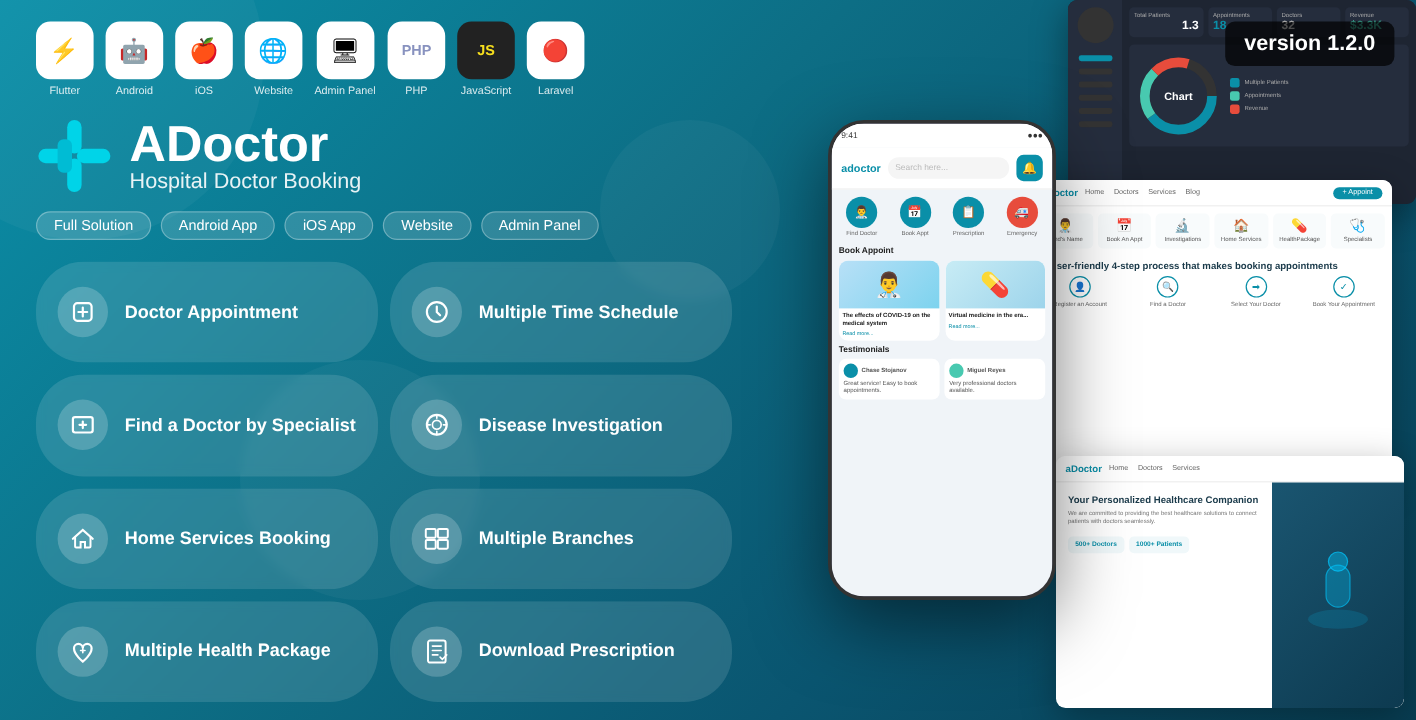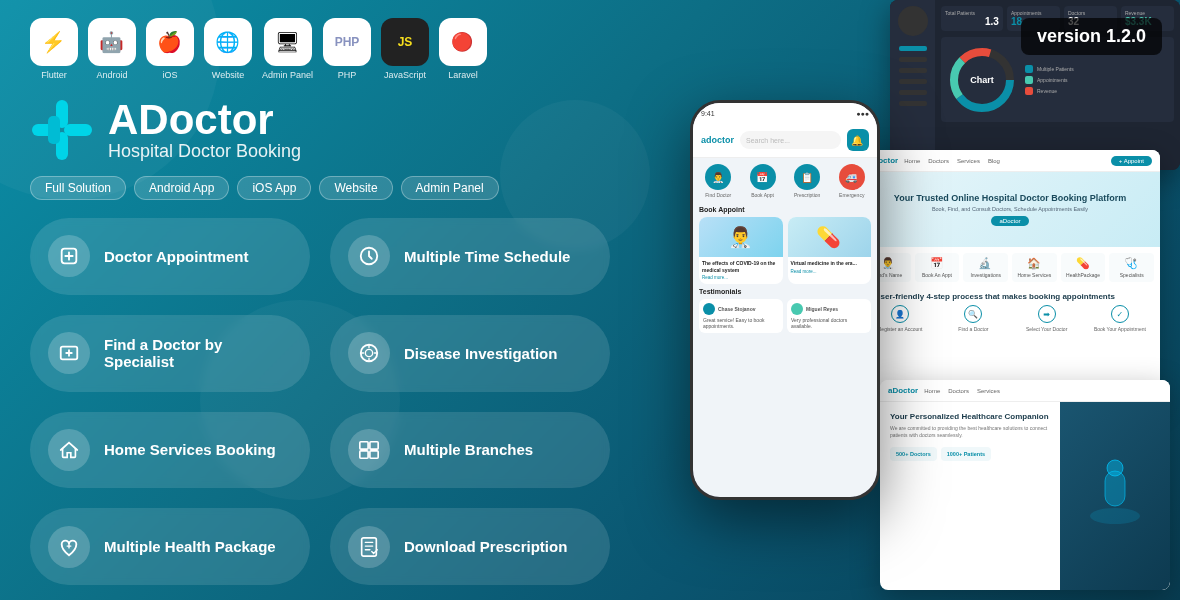--- a/index.html
+++ b/index.html
@@ -111,21 +111,21 @@
       color: white;
       border-radius: 20px;
       padding: 4px 14px;
       font-size: 12px;
     }
 
     
     .features-grid {
       display: grid;
       grid-template-columns: 1fr 1fr;
-      gap: 20px;
+      gap: 10px;
       flex: 1;
     }
     .feature-item {
       display: flex;
       align-items: center;
       gap: 14px;
       background: rgba(255,255,255,0.12);
       border-radius: 40px;
       padding: 10px 18px;
       backdrop-filter: blur(4px);
@@ -710,25 +710,20 @@
           <span style="color:#0a8fa8;font-weight:900;">a</span>Doctor
         </div>
         <div class="website-nav-items">
           <span class="website-nav-item">Home</span>
           <span class="website-nav-item">Doctors</span>
           <span class="website-nav-item">Services</span>
           <span class="website-nav-item">Blog</span>
         </div>
         <div style="margin-left:auto;background:#0a8fa8;color:white;border-radius:8px;padding:2px 8px;font-size:6px;">+ Appoint</div>
       </div>
-      <div class="website-hero">
-        <div class="website-hero-title">Your Trusted Online Hospital Doctor Booking Platform</div>
-        <div class="website-hero-sub">Book, Find, and Consult Doctors, Schedule Appointments Easily</div>
-        <div class="website-cta">aDoctor</div>
-      </div>
       <div class="website-features-row">
         <div class="website-feat-item">
           <div class="website-feat-icon">👨‍⚕️</div>
           <div style="font-size:5px;">Find's Name</div>
         </div>
         <div class="website-feat-item">
           <div class="website-feat-icon">📅</div>
           <div style="font-size:5px;">Book An Appt</div>
         </div>
         <div class="website-feat-item">

